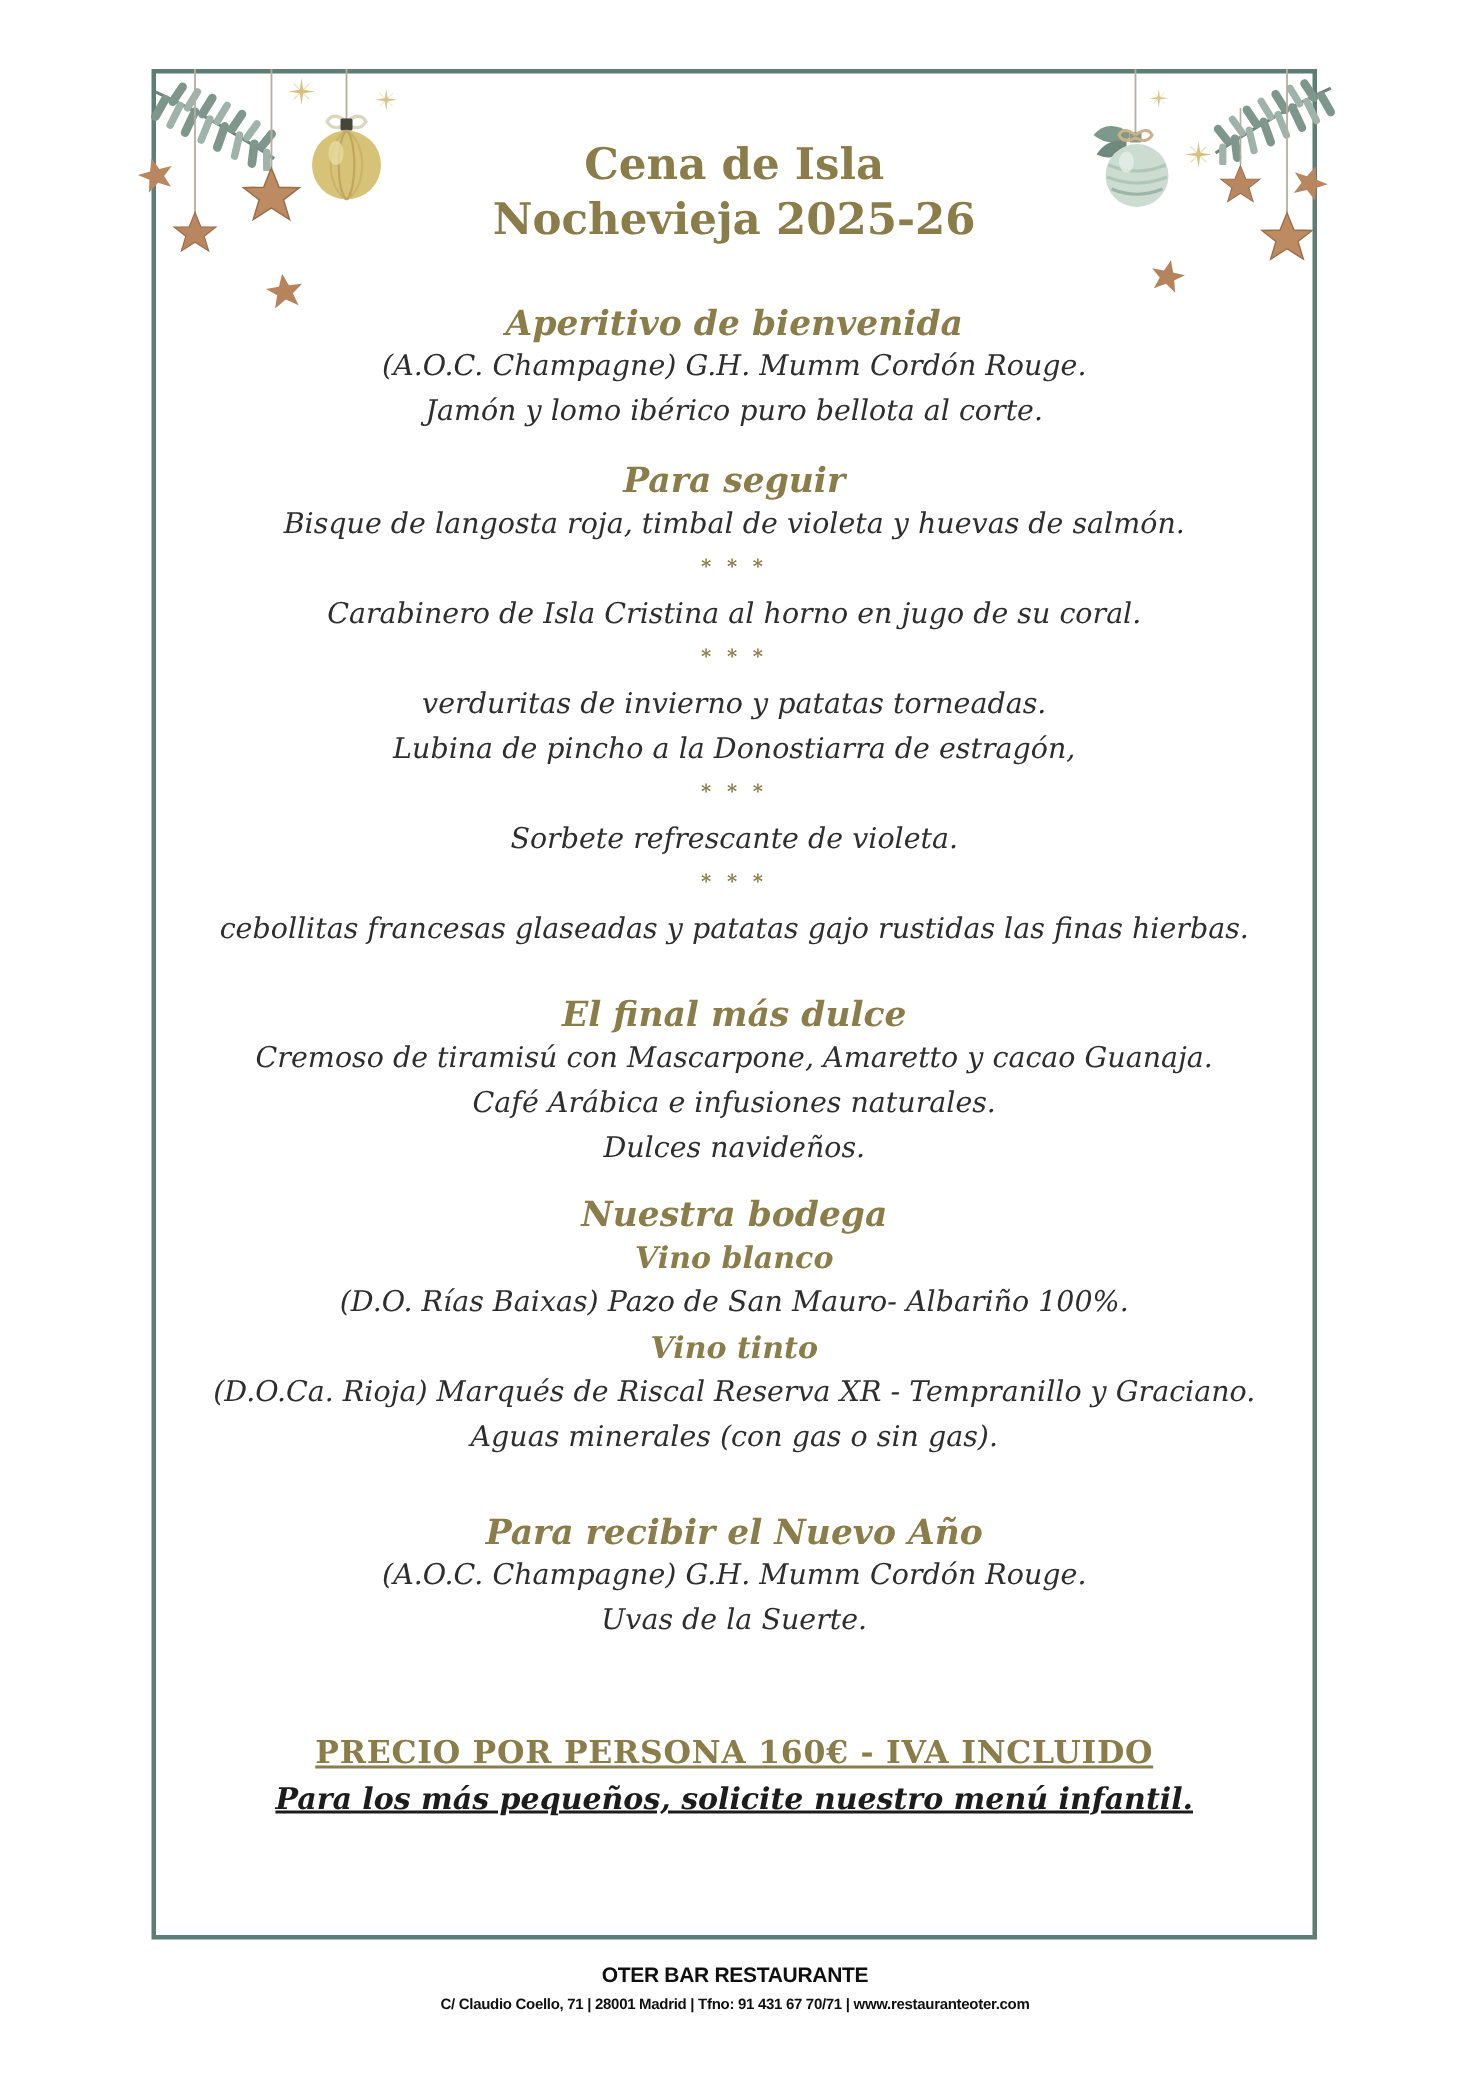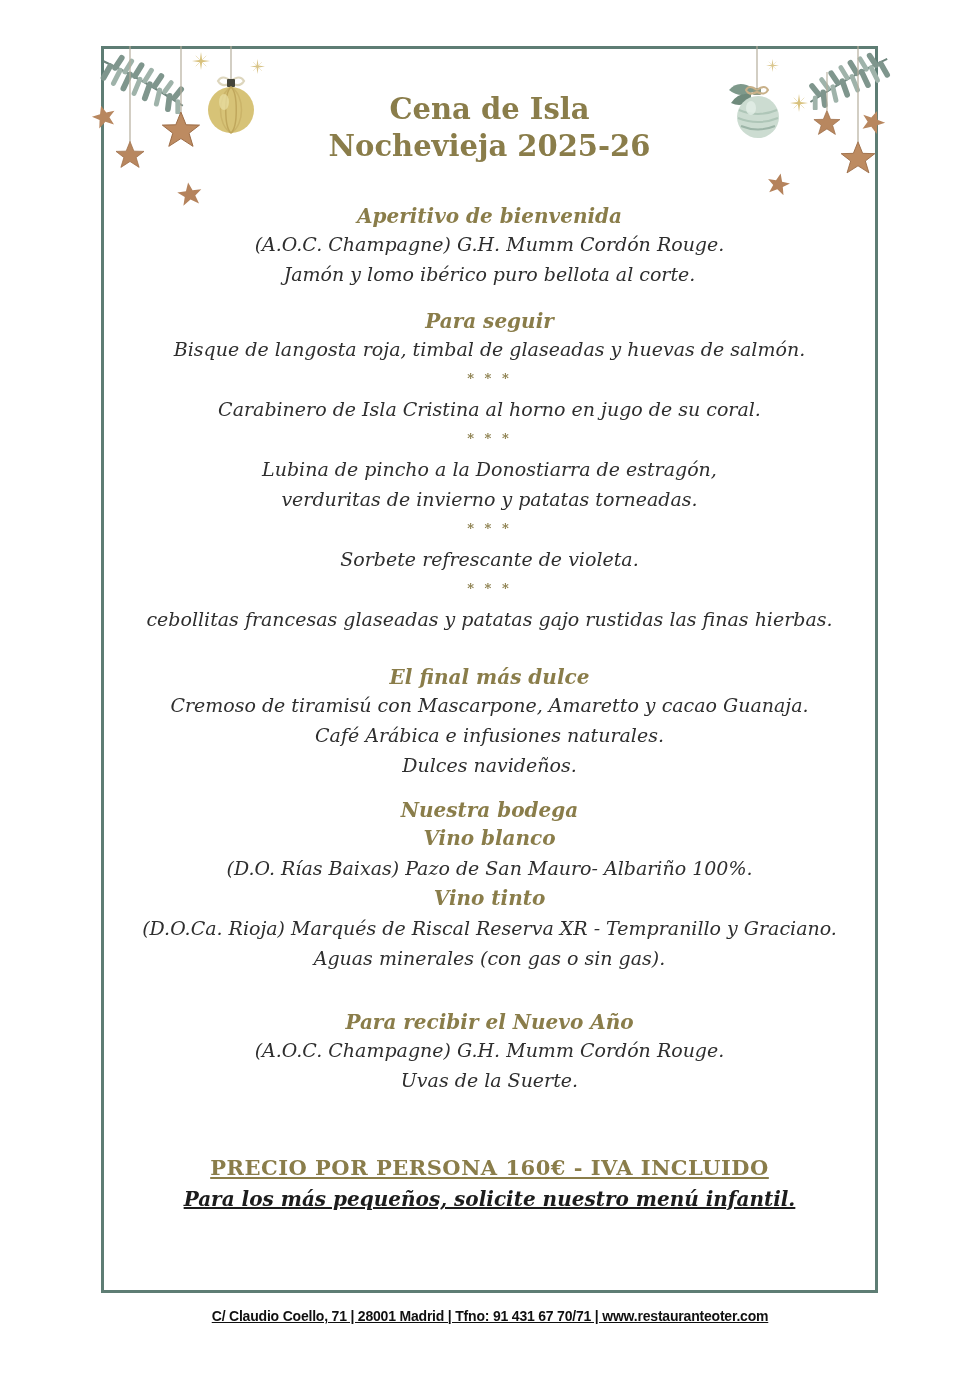--- a/index.html
+++ b/index.html
@@ -20,21 +20,21 @@
   }
   h2,p{margin:0;}
   .frame{
     position:absolute;left:101px;top:46px;width:771px;height:1241px;
     border:3px solid var(--frame);
   }
   .menu{
     position:absolute;left:101px;top:46px;width:777px;text-align:center;
   }
   .title{margin-top:45px;font-size:29px;font-weight:bold;color:var(--accent);line-height:37px;}
-  .heading{font-size:20px;font-weight:bold;font-style:italic;color:var(--accent);line-height:26px;}
+  .heading{font-size:23px;font-weight:bold;font-style:italic;color:var(--accent);line-height:26px;}
   .subheading{font-size:20px;font-weight:bold;font-style:italic;color:var(--accent);line-height:30px;}
   .dish{font-size:19px;font-style:italic;color:var(--ink);line-height:30px;}
   .sep{font-size:13px;font-weight:bold;color:var(--accent);line-height:30px;letter-spacing:3px;}
   .sec-aperitivo{margin-top:38px;}
   .sec-seguir{margin-top:19px;}
   .sec-dulce{margin-top:30px;}
   .sec-bodega{margin-top:17px;}
   .sec-nuevo{margin-top:36px;}
   .pricing{margin-top:58px;}
   .price-line{
@@ -43,21 +43,21 @@
   }
   .kids-line{
     font-size:20px;font-weight:bold;font-style:italic;color:#1c1c1c;
     line-height:33px;text-decoration:underline;
   }
   .footer{
     position:absolute;left:0;top:1306px;width:980px;text-align:center;
     font-family:"Liberation Sans", sans-serif;color:#101010;letter-spacing:-0.2px;
   }
   .footer-name{font-size:14px;font-weight:bold;line-height:20px;}
-  .footer-address{font-size:14px;font-weight:bold;line-height:21px;text-decoration:underline;}
+  .footer-address{font-size:10px;font-weight:bold;line-height:21px;}
   .decor{position:absolute;pointer-events:none;}
   .flip-y{transform:scaleY(-1);}
   .flip-xy{transform:scale(-1,-1);}
 </style>
 </head>
 <body>
 
 <div class="frame"></div>
 
 <div class="decor" style="left:94px;top:48px;">
@@ -235,26 +235,26 @@
   </div>
 
   <section class="sec-aperitivo">
     <h2 class="heading">Aperitivo de bienvenida</h2>
     <p class="dish">(A.O.C. Champagne) G.H. Mumm Cordón Rouge.</p>
     <p class="dish">Jamón y lomo ibérico puro bellota al corte.</p>
   </section>
 
   <section class="sec-seguir">
     <h2 class="heading">Para seguir</h2>
-    <p class="dish">Bisque de langosta roja, timbal de glaseadas y huevas de salmón.</p>
+    <p class="dish">Bisque de langosta roja, timbal de violeta y huevas de salmón.</p>
     <p class="sep">* * *</p>
     <p class="dish">Carabinero de Isla Cristina al horno en jugo de su coral.</p>
     <p class="sep">* * *</p>
+    <p class="dish">verduritas de invierno y patatas torneadas.</p>
     <p class="dish">Lubina de pincho a la Donostiarra de estragón,</p>
-    <p class="dish">verduritas de invierno y patatas torneadas.</p>
     <p class="sep">* * *</p>
     <p class="dish">Sorbete refrescante de violeta.</p>
     <p class="sep">* * *</p>
     <p class="dish">cebollitas francesas glaseadas y patatas gajo rustidas las finas hierbas.</p>
   </section>
 
   <section class="sec-dulce">
     <h2 class="heading">El final más dulce</h2>
     <p class="dish">Cremoso de tiramisú con Mascarpone, Amaretto y cacao Guanaja.</p>
     <p class="dish">Café Arábica e infusiones naturales.</p>
@@ -277,14 +277,15 @@
   </section>
 
   <div class="pricing">
     <p class="price-line">PRECIO POR PERSONA 160€ - IVA INCLUIDO</p>
     <p class="kids-line">Para los más pequeños, solicite nuestro menú infantil.</p>
   </div>
 
 </main>
 
 <footer class="footer">
+  <div class="footer-name">OTER BAR RESTAURANTE</div>
   <div class="footer-address">C/ Claudio Coello, 71 | 28001 Madrid | Tfno: 91 431 67 70/71 | www.restauranteoter.com</div>
 </footer>
 
 </body></html>

